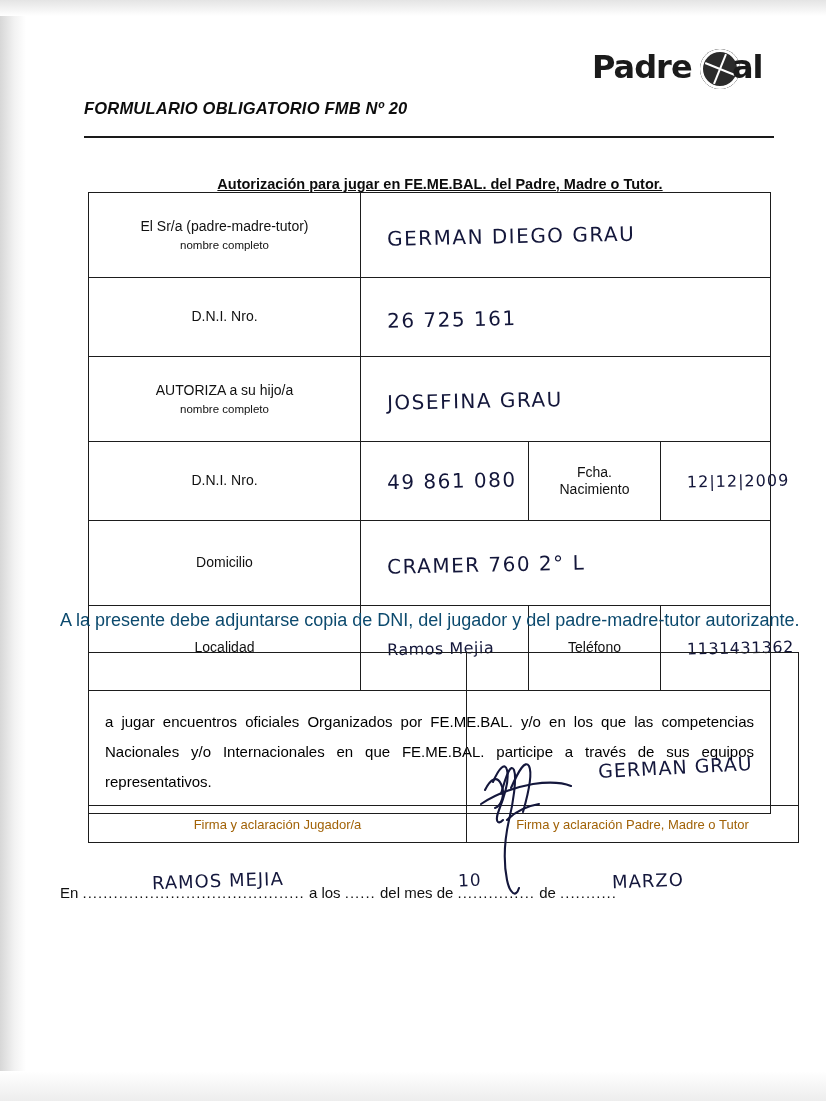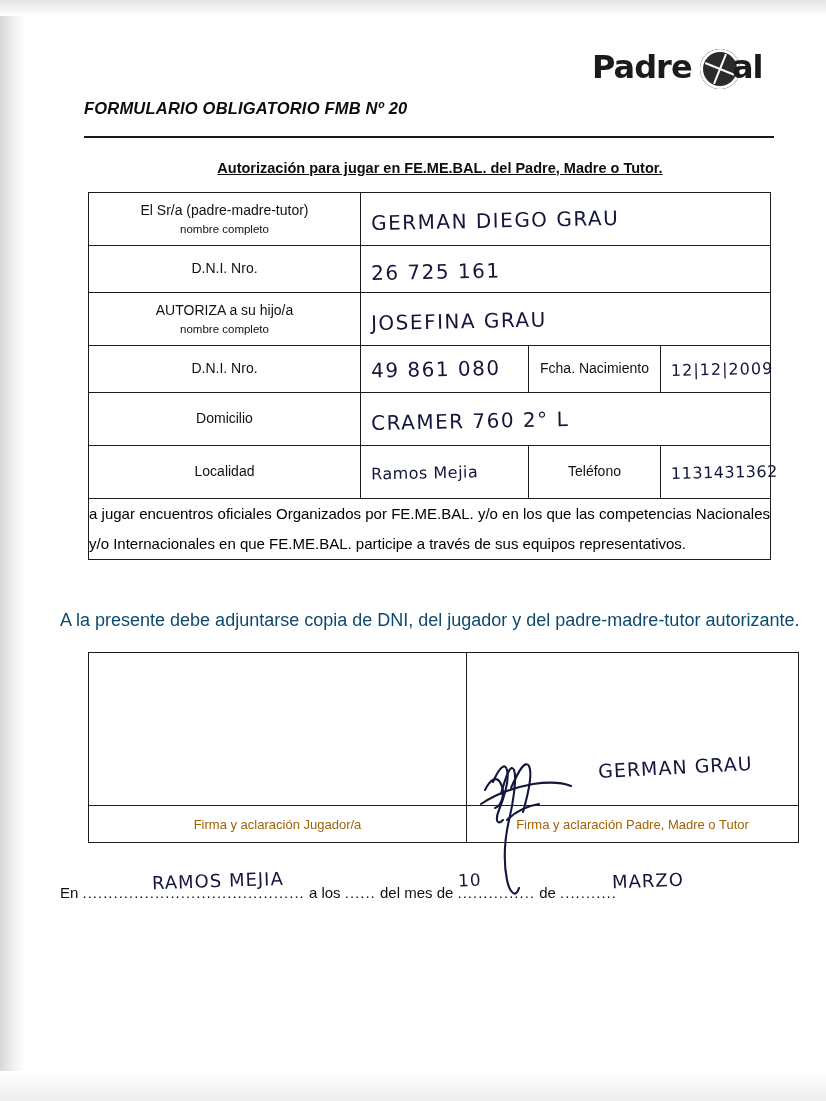--- a/index.html
+++ b/index.html
@@ -118,41 +118,41 @@
     left: 84px;
     top: 136px;
     width: 690px;
     height: 2px;
     background: #1a1a1a;
   }
 
   .doc-title {
     position: absolute;
     left: 180px;
-    top: 160px;
+    top: 176px;
     width: 520px;
     text-align: center;
     font-size: 14.5px;
     font-weight: bold;
     text-decoration: underline;
     color: #0d0d0d;
   }
 
   
   .main-table {
     position: absolute;
     left: 88px;
     top: 192px;
     width: 682px;
     border-collapse: collapse;
     table-layout: fixed;
   }
   .main-table td {
     border: 1px solid #1d1d1d;
-    padding: 0;
+    padding: 16px;
     vertical-align: middle;
   }
   .lbl {
     text-align: center;
     font-size: 14px;
     line-height: 1.25;
     padding: 6px 4px;
     color: #111;
   }
   .lbl .sub {

